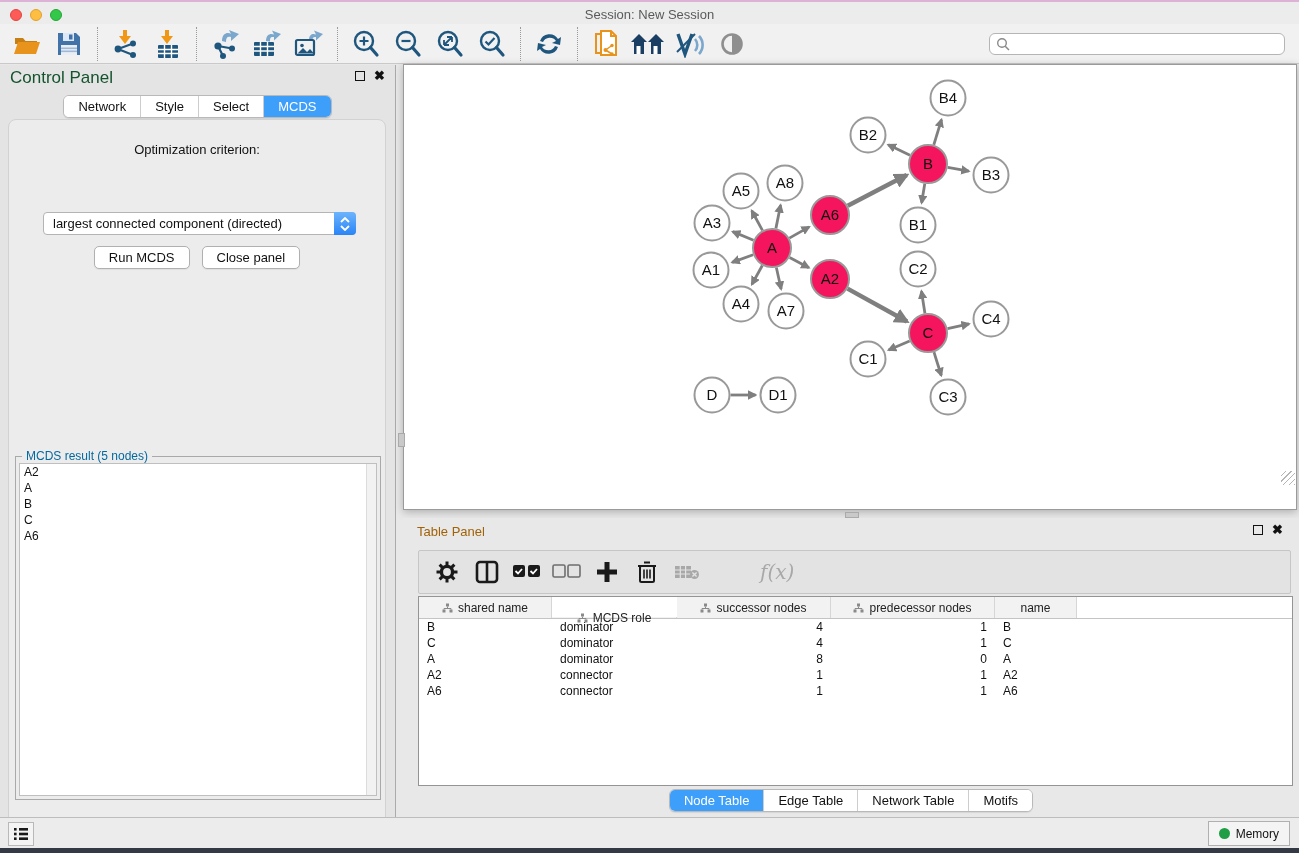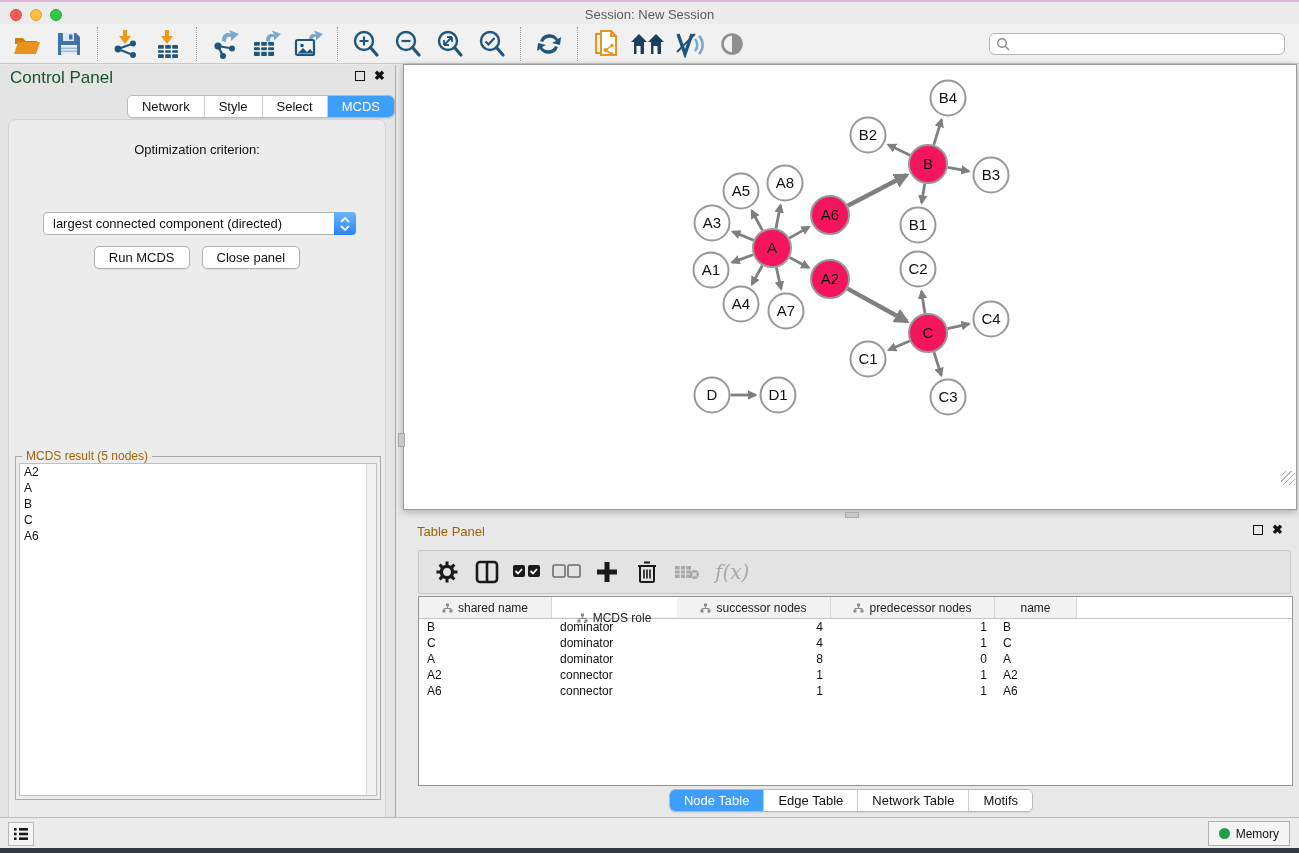--- a/index.html
+++ b/index.html
@@ -35,39 +35,39 @@
   .panel-header .ph-title { font-size:17px; color:#14532d; }
   .ph-icons { position:absolute; right:10px; top:6px; display:flex; gap:9px; align-items:center; }
   .float-ic { width:10px; height:10px; border:1.5px solid #111; background:transparent; }
   .close-ic { font-size:13px; font-weight:bold; color:#111; line-height:10px; }
 
   .seg-group { display:flex; border:1px solid #b9b9b9; border-radius:6px; overflow:hidden; background:#fff;
      box-shadow:0 1px 1px rgba(0,0,0,0.08); }
   .seg { padding:3px 14px; font-size:13px; background:#fff; color:#111; border-left:1px solid #cdcdcd; }
   .seg:first-child { border-left:none; }
   .seg.sel { background:#3e9ffb; color:#fff; }
-  .cp-tabs-wrap { display:flex; justify-content:flex-end; margin-top:4px; }
+  .cp-tabs-wrap { display:flex; justify-content:center; margin-top:4px; }
 
   .cp-card { position:absolute; left:8px; top:54px; width:378px; height:750px; background:#ececec;
      border:1px solid #d2d2d2; border-radius:8px 8px 0 0; }
   .opt-label { text-align:center; margin-top:22px; font-size:13px; color:#111; }
   .dropdown { position:absolute; left:34px; top:92px; width:313px; height:23px; background:#fff;
      border:1px solid #b4b4b4; border-radius:4px; display:flex; align-items:center; }
   .dropdown .dd-text { flex:1; font-size:13px; padding-left:9px; color:#111; white-space:nowrap; }
   .dd-stepper { width:22px; height:23px; margin-right:-1px; border-radius:0 4px 4px 0;
      background:linear-gradient(#6db4fd,#2a84f6); display:flex; flex-direction:column;
      align-items:center; justify-content:center; gap:2px; }
   .btn { background:#fff; border:1px solid #b0b0b0; border-radius:5px; font-size:13px;
      padding:3px 14px; color:#111; box-shadow:0 1px 1px rgba(0,0,0,0.06); }
   .cp-buttons { position:absolute; left:0; top:126px; width:100%; display:flex; justify-content:center; gap:12px; }
 
   .result-box { position:absolute; left:6px; top:336px; width:366px; height:344px;
      border:1px solid #a9a9a9; }
   .result-title { position:absolute; left:6px; top:-8px; background:#ececec; padding:0 4px;
-     font-size:12px; color:#a16207; }
+     font-size:12px; color:#0369a1; }
   .result-list { position:absolute; left:3px; top:6px; right:3px; bottom:3px; background:#fff;
      border:1px solid #bfbfbf; font-size:12px; overflow:hidden; }
   .result-scroll { position:absolute; right:0; top:0; bottom:0; width:10px; background:#f2f2f2; border-left:1px solid #ddd; }
   .result-item { padding:0px 4px; line-height:16px; color:#111; }
 
   
   .net-window { position:absolute; left:403px; top:64px; width:894px; height:446px;
      border:1px solid #9a9a9a; box-shadow:0 2px 8px rgba(0,0,0,0.25); background:#fff; }
   .net-titlebar { position:relative; height:23px; background:linear-gradient(#efefef,#d8d8d8);
      border-bottom:1px solid #ababab; display:flex; align-items:center; }
@@ -479,21 +479,21 @@
         </svg>
       </div>
       <div class="tpt-btn">
         <svg width="26" height="16" viewBox="0 0 26 16">
           <rect x="1" y="2" width="16" height="12" fill="#a8a8a8"></rect>
           <path d="M1 6h16 M1 10h16 M6.3 2v12 M11.6 2v12" stroke="#e3e3e3" stroke-width="1.2"></path>
           <circle cx="20.5" cy="10.5" r="4.5" fill="#a8a8a8"></circle>
           <path d="M18.4 8.4l4.2 4.2 M22.6 8.4l-4.2 4.2" stroke="#e3e3e3" stroke-width="1.4"></path>
         </svg>
       </div>
-      <div class="tpt-btn" style="width:auto; padding:0 6px;">
+      <div class="tpt-btn" style="width:auto; padding:0 6px;margin-left:45px;">
         <span class="fx">f(x)</span>
       </div>
     </div>
 
     <div class="data-table">
       <div class="dt-headrow">
           <div class="dt-hcell" style="width: 133px;">
             <svg width="11" height="10" viewBox="0 0 11 10">
               <rect x="4" y="0.5" width="3" height="3" fill="#8a8a8a"></rect>
               <rect x="0.5" y="6.5" width="3" height="3" fill="#8a8a8a"></rect>

